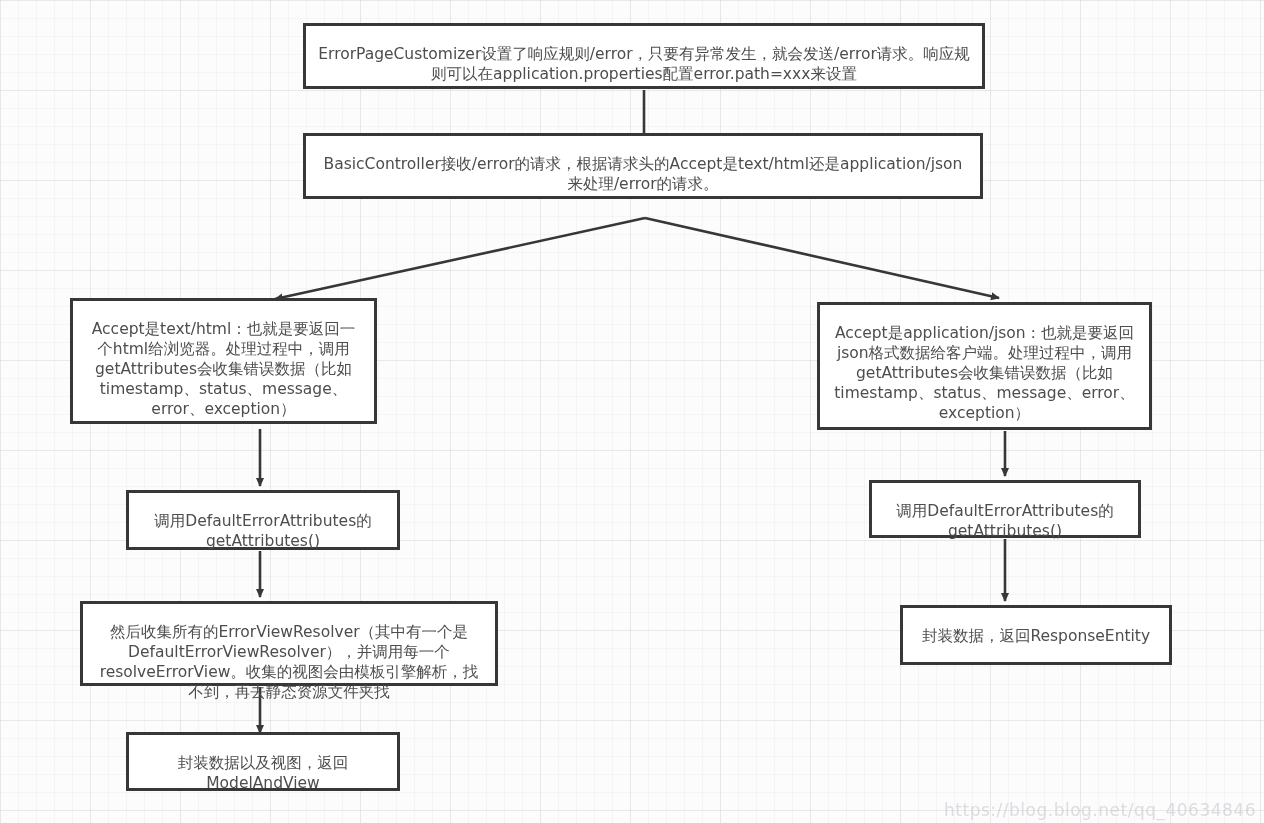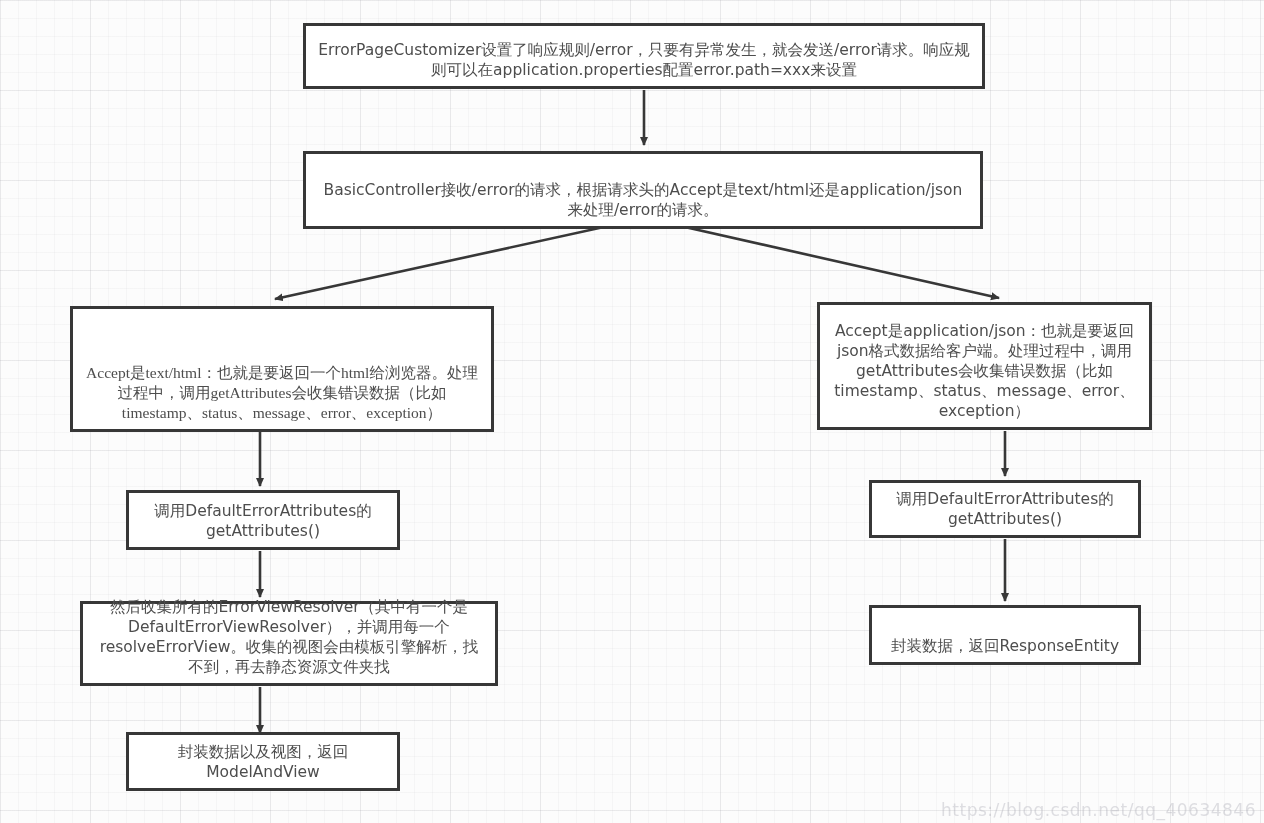--- a/index.html
+++ b/index.html
@@ -16,51 +16,51 @@
       linear-gradient(to bottom, rgba(120,120,130,0.05) 1px, transparent 1px);
     background-size: 90px 90px, 90px 90px, 18px 18px, 18px 18px;
   }
   .node {
     position: absolute;
     box-sizing: border-box;
     background: #ffffff;
     border: 3px solid #373737;
     color: #4d4d4d;
     display: flex;
-    align-items: flex-end;
+    align-items: flex-start;
     justify-content: center;
     text-align: center;
     font-size: 15.5px;
     line-height: 20px;
-    padding: 6px 12px;
+    padding: 18px 12px;
   }
   #edge-layer {
     position: absolute;
     left: 0; top: 0;
     width: 1264px; height: 823px;
     pointer-events: none;
   }
   #edge-layer line { stroke: #373737; stroke-width: 2.6; }
   .watermark {
     position: absolute;
     right: 8px; bottom: 3px;
     color: rgba(170,170,182,0.38);
     font-size: 17px;
     letter-spacing: 0.5px;
   }
 
   
   #n-error-page-customizer { left:303px; top:23px;  width:682px; height:66px; }
-  #n-basic-controller      { left:303px; top:151px; width:680px; height:78px; }
-  #n-accept-html           { left:70px;  top:306px; width:424px; height:126px;font-family:Liberation Serif, serif; }
+  #n-basic-controller      { left:303px; top:133px; width:680px; height:66px; }
+  #n-accept-html           { left:70px;  top:298px; width:307px; height:126px; }
   #n-accept-json           { left:817px; top:302px; width:335px; height:128px; }
   #n-html-getattributes    { left:126px; top:490px; width:274px; height:60px; }
   #n-json-getattributes    { left:869px; top:480px; width:272px; height:58px; }
   #n-error-view-resolver   { left:52px;  top:601px; width:418px; height:85px;margin-left:28px; }
-  #n-response-entity       { left:869px; top:605px; width:272px; height:60px; }
+  #n-response-entity       { left:900px; top:605px; width:272px; height:60px; }
   #n-model-and-view        { left:126px; top:732px; width:274px; height:59px; }
 </style>
 </head>
 <body>
 
 <svg id="edge-layer">
   <defs>
     <marker id="arrowhead" markerWidth="9" markerHeight="8" refX="8" refY="4" orient="auto" markerUnits="userSpaceOnUse">
       <path d="M0,0 L9,4 L0,8 z" fill="#373737"></path>
     </marker>
@@ -104,13 +104,13 @@
 </div>
 
 <div class="node" id="n-response-entity">
   <span>封装数据，返回ResponseEntity</span>
 </div>
 
 <div class="node" id="n-model-and-view">
   <span>封装数据以及视图，返回ModelAndView</span>
 </div>
 
-<div class="watermark">https://blog.csdn.net/qq_40634846</div>
+<div class="watermark">https://blog.blog.net/qq_40634846</div>
 
 </body></html>

